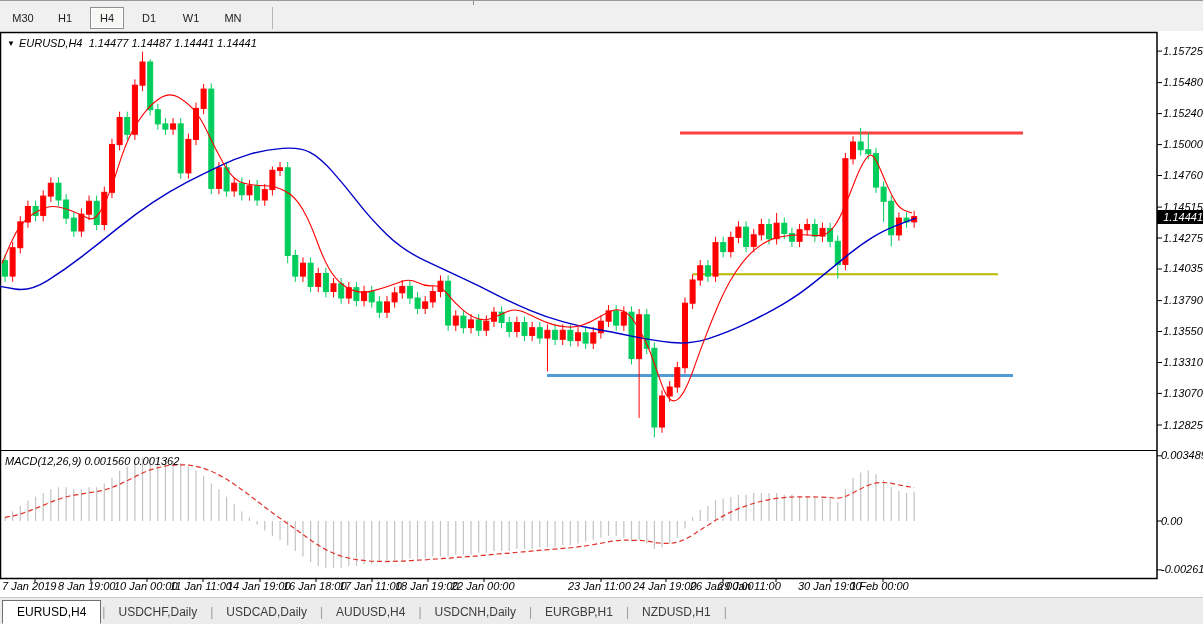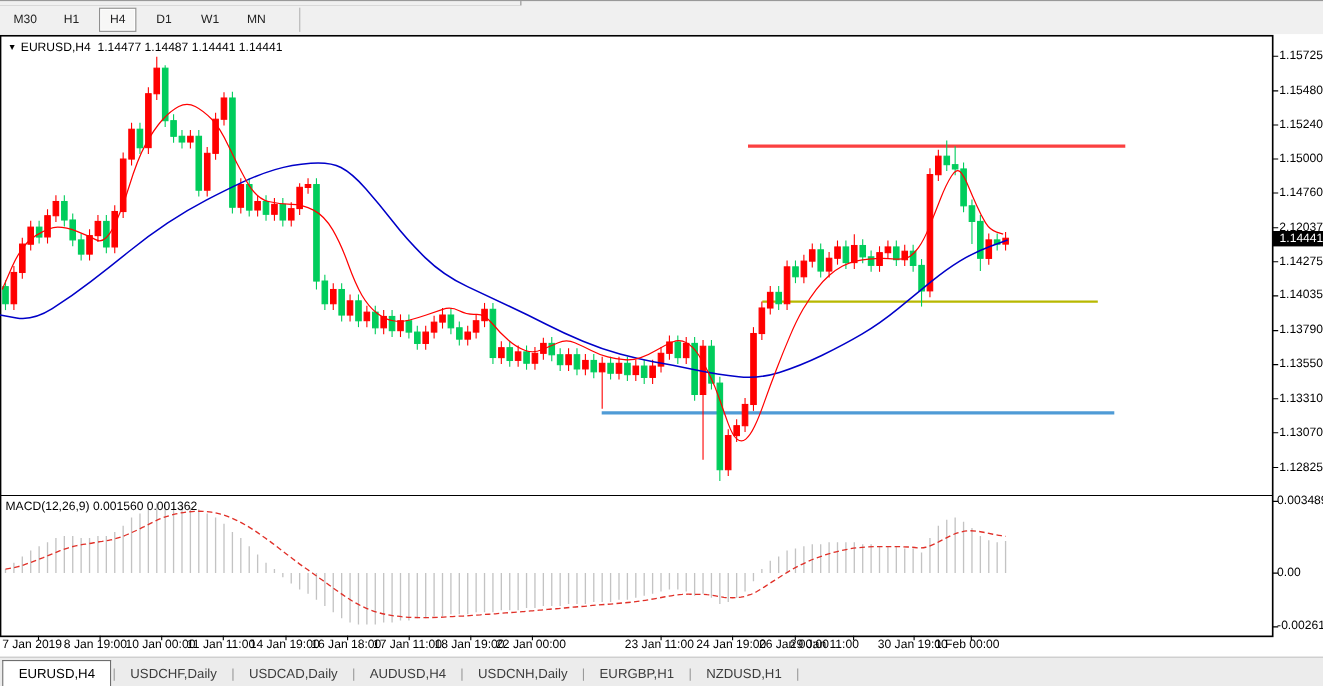--- a/index.html
+++ b/index.html
@@ -7,21 +7,21 @@
   
   #top-strip{position:absolute;left:0;top:0;width:1203px;height:5px;background:#f0f0f0;border-top:1px solid #999;}
   #top-strip .edge{position:absolute;left:0;top:4px;width:473px;height:1px;background:#8f8f8f;}
   #top-strip .notch{position:absolute;top:0;width:1px;height:5px;background:#8f8f8f;}
   
   #toolbar{position:absolute;left:0;top:5px;width:1203px;height:26px;background:#f0f0f0;display:flex;align-items:center;padding-left:6px;box-sizing:border-box;}
   .tf-btn{min-width:26px;height:20px;line-height:20px;text-align:center;font-size:11px;color:#222;margin-right:8px;padding:0 3px;border:1px solid transparent;cursor:default;}
   .tf-btn.active{background:#f7f7f6;border:1px solid #8f8f8f;box-shadow:inset 0 0 0 1px #fff;}
   .tb-sep{width:1px;height:22px;background:#b5b5b5;margin-left:14px;}
   
-  #chart-window{position:absolute;left:0;top:31px;width:1203px;height:566px;background:#fff;}
+  #chart-window{position:absolute;left:0;top:31px;width:1203px;height:566px;background:#fff;font-style:italic;}
   #chart-svg{position:absolute;left:0;top:0;}
   #symbol-row{position:absolute;left:7px;top:6px;font-size:11px;color:#000;white-space:pre;}
   #symbol-row .tri{font-size:8px;vertical-align:1px;margin-right:4px;}
   #macd-label{position:absolute;left:5px;top:424px;font-size:11px;color:#000;}
   .price-tick-label{position:absolute;left:1163px;font-size:11px;color:#000;}
   .macd-tick-label{position:absolute;left:1161px;font-size:11px;color:#000;}
   #price-badge{position:absolute;left:1157px;width:46px;height:14px;background:#000;color:#fff;font-size:11px;line-height:14px;text-align:right;}
   .time-label{position:absolute;top:549px;font-size:11px;color:#000;white-space:nowrap;}
   
   #tabbar{position:absolute;left:0;top:597px;width:1203px;height:27px;background:#ececec;border-top:1px solid #c8c8c8;display:flex;align-items:center;font-size:12px;}
@@ -466,21 +466,21 @@
       </svg>
     <div id="symbol-row"><span class="tri">▼</span><span>EURUSD,H4</span>  <span>1.14477 1.14487 1.14441 1.14441</span></div>
     <div id="macd-label">MACD(12,26,9) 0.001560 0.001362</div>
     <div id="price-badge" style="top: 178.639px;">1.14441</div>
     <div id="axis-labels">
         <div class="price-tick-label" style="top: 13.5544px;">1.15725</div>
         <div class="price-tick-label" style="top: 45.1496px;">1.15480</div>
         <div class="price-tick-label" style="top: 76.1px;">1.15240</div>
         <div class="price-tick-label" style="top: 107.05px;">1.15000</div>
         <div class="price-tick-label" style="top: 138.001px;">1.14760</div>
-        <div class="price-tick-label" style="top: 169.596px;">2.12037</div>
+        <div class="price-tick-label" style="top: 169.596px;">1.14515</div>
         <div class="price-tick-label" style="top: 200.546px;">1.14275</div>
         <div class="price-tick-label" style="top: 231.497px;">1.14035</div>
         <div class="price-tick-label" style="top: 263.092px;">1.13790</div>
         <div class="price-tick-label" style="top: 294.042px;">1.13550</div>
         <div class="price-tick-label" style="top: 324.993px;">1.13310</div>
         <div class="price-tick-label" style="top: 355.943px;">1.13070</div>
         <div class="price-tick-label" style="top: 387.538px;">1.12825</div>
         <div class="macd-tick-label" style="top: 418.256px;">0.003489</div>
         <div class="macd-tick-label" style="top: 483.5px;">0.00</div>
         <div class="macd-tick-label" style="top: 532.438px;">-0.002617</div>

